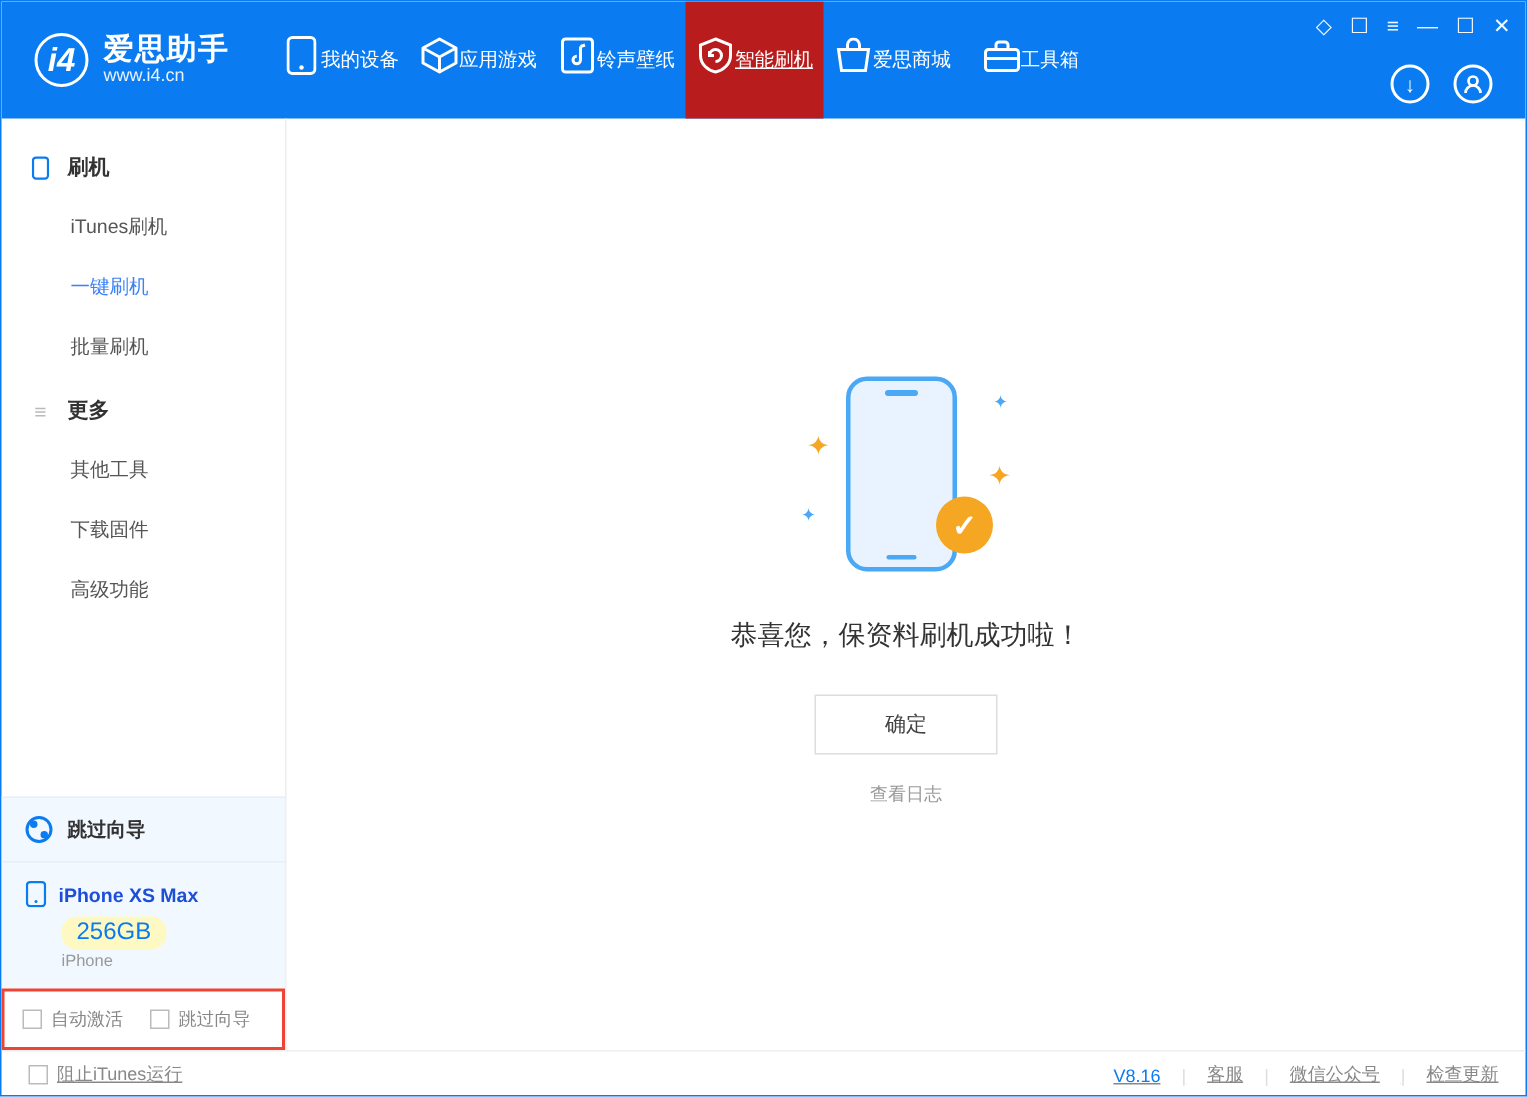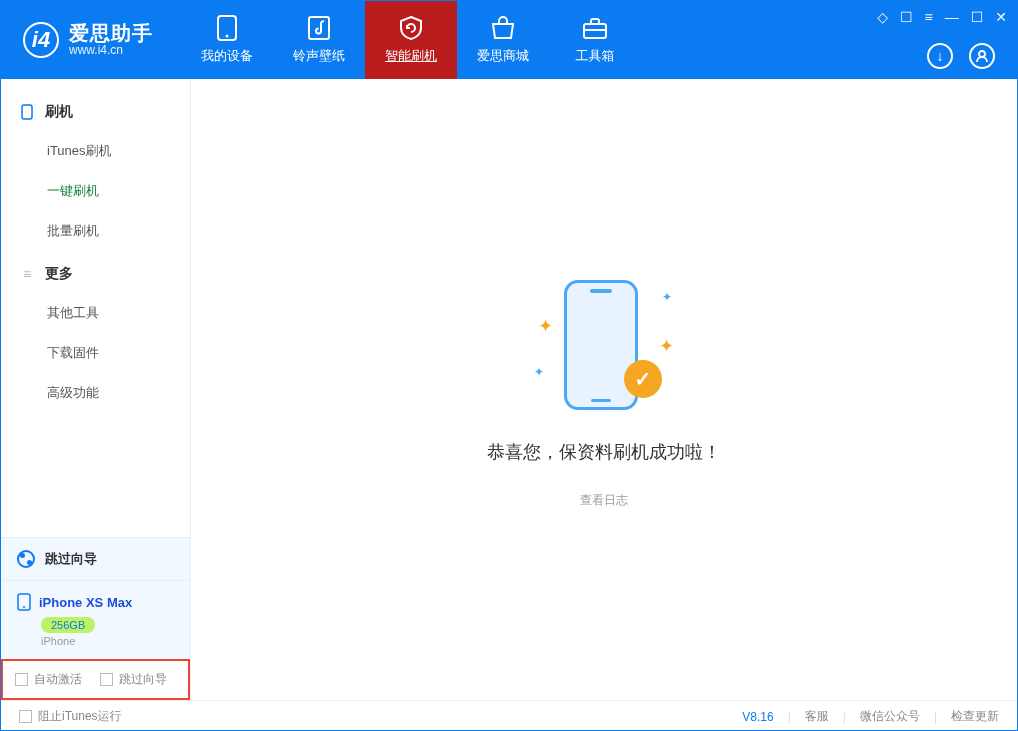--- a/index.html
+++ b/index.html
@@ -6,61 +6,61 @@
 body { background: #fff; width: 1018px; height: 731px; border: 1px solid #0a7bf0; overflow: hidden; }
 
 .header { background: #0a7bf0; height: 78px; display: flex; align-items: center; position: relative; color: #fff; }
 .logo { display: flex; align-items: center; padding: 0 28px 0 22px; }
 .logo-badge { width: 36px; height: 36px; border: 2.5px solid #fff; border-radius: 50%; display: flex; align-items: center; justify-content: center; font-weight: 800; font-size: 22px; font-style: italic; margin-right: 10px; }
 .logo-text { line-height: 1.1; }
 .logo-title { font-size: 20px; font-weight: 700; letter-spacing: 1px; }
 .logo-sub { font-size: 12px; opacity: .9; }
 
 .nav { display: flex; height: 100%; }
-.nav-item { width: 92px; display: flex; flex-direction: column; align-items: center; justify-content: center; font-size: 13px; cursor: pointer; color: #fff; }
+.nav-item { width: 92px; display: flex; align-items: center; justify-content: center; font-size: 13px; cursor: pointer; color: #fff; }
 .nav-item.active { background: #b91c1c; text-decoration: underline; }
 .nav-item .nico { width: 26px; height: 26px; margin-bottom: 6px; display:flex; align-items:center; justify-content:center; }
 
 .winctl { position: absolute; right: 10px; top: 8px; display: flex; gap: 12px; align-items: center; }
 .winctl span { font-size: 14px; cursor: pointer; opacity: .95; }
 .header-icons { position: absolute; right: 22px; bottom: 10px; display: flex; gap: 16px; }
 .hicon { width: 26px; height: 26px; border: 2px solid #fff; border-radius: 50%; display:flex; align-items:center; justify-content:center; cursor:pointer; font-size:14px; }
 
 .body { display: flex; height: 621px; }
 .sidebar { width: 190px; border-right: 1px solid #eee; padding-top: 10px; position: relative; }
 .sb-cat { display: flex; align-items: center; padding: 14px 18px 10px; color: #333; font-size: 14px; font-weight: 600; }
 .sb-cat .cico { width: 16px; height: 16px; margin-right: 10px; display:flex; align-items:center; justify-content:center; }
 .sb-item { padding: 11px 18px 11px 46px; color: #555; font-size: 13px; cursor: pointer; }
-.sb-item.active { color: #15803d; }
+.sb-item.active { color: #3b82f6; }
 
 .sb-bottom { position: absolute; bottom: 0; left: 0; right: 0; }
 .mode-box, .device-box { background: #f2f8ff; margin: 0; padding: 12px 16px; font-size: 13px; color: #333; border-top: 1px solid #e7eef7; }
 .mode-box { display:flex; align-items:center; gap:10px; font-weight:600; }
 .mode-ico { width:18px; height:18px; border:2px solid #0a7bf0; border-radius:50%; position:relative; }
 .mode-ico::before, .mode-ico::after { content:''; position:absolute; width:5px; height:5px; background:#0a7bf0; border-radius:50%; }
 .mode-ico::before { top:1px; left:1px; } .mode-ico::after { bottom:1px; right:1px; }
 .device-box .dname { font-weight:700; color:#1d4ed8; display:flex; align-items:center; gap:8px; }
-.device-cap { display:inline-block; background:#bef264; color:#0a7bf0; font-size:11px; padding:2px 10px; border-radius:10px; margin:6px 0 2px 24px; }
+.device-cap { display:inline-block; background:#fef9c3; color:#0a7bf0; font-size:16px; padding:2px 10px; border-radius:10px; margin:6px 0 2px 24px; }
 .device-type { font-size:11px; color:#999; margin-left:24px; }
 .opt-box { border:2px solid #e43; padding:10px 12px; display:flex; gap:18px; font-size:12px; color:#888; }
 .chk { display:flex; align-items:center; gap:6px; cursor:pointer; }
 .chkbox { width:13px; height:13px; border:1px solid #bbb; display:inline-block; }
 
 .main { flex:1; position:relative; display:flex; flex-direction:column; align-items:center; justify-content:center; }
 .result-ill { position:relative; width:140px; height:150px; margin-bottom:20px; }
 .phone { position:absolute; left:30px; top:10px; width:74px; height:130px; border:3px solid #4aa8f5; border-radius:14px; background:#e8f3ff; }
 .phone::before { content:''; position:absolute; top:6px; left:50%; transform:translateX(-50%); width:22px; height:4px; background:#4aa8f5; border-radius:3px; }
 .phone::after { content:''; position:absolute; bottom:5px; left:50%; transform:translateX(-50%); width:20px; height:3px; background:#4aa8f5; border-radius:2px; }
 .check-badge { position:absolute; right:12px; bottom:22px; width:38px; height:38px; background:#f5a623; border-radius:50%; display:flex; align-items:center; justify-content:center; color:#fff; font-size:20px; font-weight:700; }
 .sp { position:absolute; font-size:18px; } .sp1{color:#f5a623;left:4px;top:45px;} .sp2{color:#4aa8f5;left:0;top:95px;font-size:12px;} .sp3{color:#4aa8f5;right:2px;top:20px;font-size:12px;} .sp4{color:#f5a623;right:0;top:65px;}
 .result-msg { font-size:18px; color:#333; font-weight:500; margin-bottom:28px; }
 .ok-btn { border:1px solid #ddd; background:#fff; padding:10px 46px; font-size:14px; color:#444; cursor:pointer; margin-bottom:18px; }
 .log-link { font-size:12px; color:#999; cursor:pointer; }
 
-.statusbar { height:32px; border-top:1px solid #eee; display:flex; align-items:center; padding:0 18px; font-size:12px; color:#888; }
+.statusbar { height:32px; border-top:1px solid #eee; display:flex; align-items:center; padding:0 18px; font-size:12px; color:#888;text-decoration:underline; }
 .statusbar .right { margin-left:auto; display:flex; align-items:center; gap:14px; }
 .statusbar .ver { color:#0a7bf0; }
 .statusbar .sep { color:#ddd; }
 .stlink { cursor:pointer; }
 </style>
 </head>
 <body>
 
 <div class="header">
   <div class="logo">
@@ -72,20 +72,28 @@
   </div>
   <div class="nav">
     <div class="nav-item">
       <span class="nico">
           <svg width="20" height="26" viewBox="0 0 20 26">
             <rect x="1" y="1" width="18" height="24" rx="3" fill="none" stroke="#fff" stroke-width="2"></rect>
             <circle cx="10" cy="21" r="1.5" fill="#fff"></circle>
           </svg>
         </span>
       <span>我的设备</span>
+    </div>
+    <div class="nav-item">
+      <span class="nico">
+          <svg width="26" height="26" viewBox="0 0 26 26">
+            <path d="M13 2 L24 8 L13 14 L2 8 Z M2 8 V18 L13 24 V14 M24 8 V18 L13 24" fill="none" stroke="#fff" stroke-width="2" stroke-linejoin="round"></path>
+          </svg>
+        </span>
+      <span>应用游戏</span>
     </div>
     <div class="nav-item">
       <span class="nico">
           <svg width="24" height="26" viewBox="0 0 24 26">
             <rect x="2" y="2" width="20" height="22" rx="2" fill="none" stroke="#fff" stroke-width="2"></rect>
             <path d="M14 7 V16 A2.5 2.5 0 1 1 11.5 13.5" fill="none" stroke="#fff" stroke-width="2"></path>
             <path d="M14 7 L17 6" stroke="#fff" stroke-width="2"></path>
           </svg>
         </span>
       <span>铃声壁纸</span>
@@ -193,20 +201,21 @@
   <div class="main">
     <div class="result-ill">
       <span class="sp sp1">✦</span>
       <span class="sp sp2">✦</span>
       <span class="sp sp3">✦</span>
       <span class="sp sp4">✦</span>
       <div class="phone"></div>
       <div class="check-badge">✓</div>
     </div>
     <div class="result-msg">恭喜您，保资料刷机成功啦！</div>
+    <button class="ok-btn">确定</button>
     <a class="log-link">查看日志</a>
   </div>
 </div>
 
 <div class="statusbar">
   <label class="chk">
     <span class="chkbox"></span>
     <span>阻止iTunes运行</span>
   </label>
   <div class="right">

